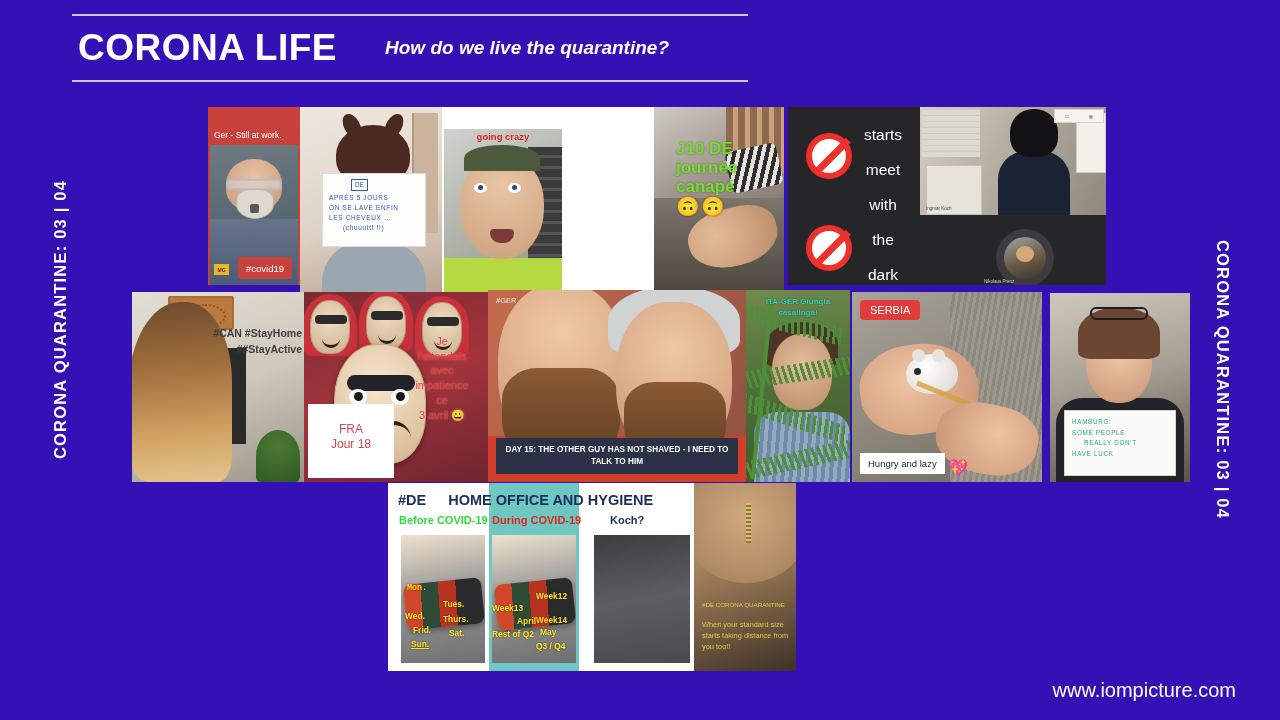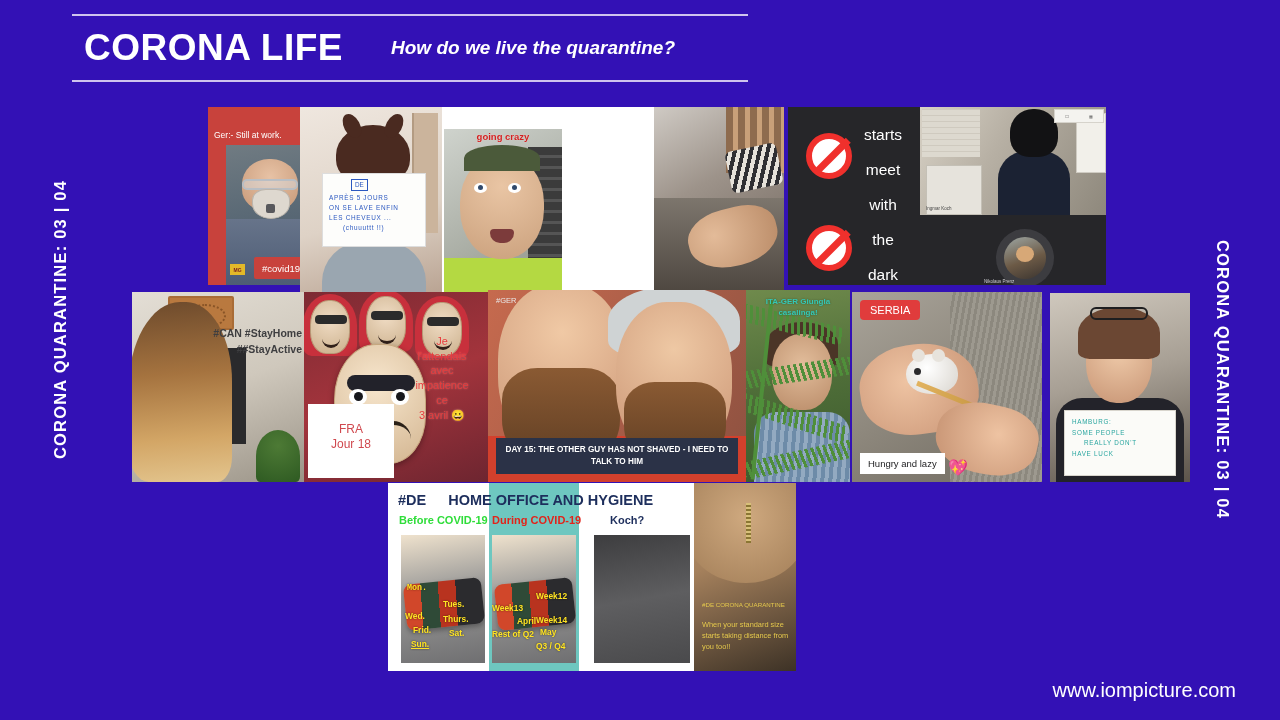--- a/index.html
+++ b/index.html
@@ -11,21 +11,21 @@
   body { background: #3311b5; position: relative; }
 
   
   #header {
     position: absolute; left: 72px; top: 14px; width: 676px; height: 68px;
     border-top: 2px solid #cfc4ee; border-bottom: 2px solid #cfc4ee;
     display: flex; align-items: center;
   }
   #title {
     color: #ffffff; font-size: 37px; font-weight: bold;
-    letter-spacing: 0.5px; margin-left: 12px; white-space: nowrap;
+    letter-spacing: 0.5px; margin-left: 6px; white-space: nowrap;
   }
   #subtitle {
     color: #ffffff; font-size: 19px; font-style: italic; font-weight: bold;
     margin-left: 48px; white-space: nowrap;
   }
 
   
   .side-label {
     position: absolute; color: #ffffff; font-size: 16.5px; font-weight: bold;
     letter-spacing: 1.2px; white-space: nowrap;
@@ -68,21 +68,20 @@
 
   
   #t-work .banner {
     position: absolute; left: 0; top: 0; width: 100%; height: 38px;
     background: #c8423c; color: #fff; font-size: 8.5px;
     display: flex; align-items: flex-end; padding: 0 0 5px 6px;
   }
   #t-work .photo {
     position: absolute; left: 2px; top: 38px; width: 88px; height: 140px;
     background: linear-gradient(170deg,#707b82 0%,#5b6a76 45%,#46566a 100%);
-    margin-left: 16px;
   }
   #t-work .face {
     position: absolute; left: 16px; top: 14px; width: 56px; height: 52px;
     border-radius: 48% 48% 42% 42%;
     background: radial-gradient(circle at 50% 35%, #e7c2a5, #c79877);
   }
   #t-work .goggles {
     position: absolute; left: 16px; top: 34px; width: 56px; height: 11px;
     border: 2px solid #b9bec4; border-radius: 5px; background: rgba(215,225,232,.45);
   }
@@ -646,20 +645,26 @@
     <div class="cap">going crazy</div>
   </div>
 </div>
 
 <div class="tile" id="t-canape">
   <div class="bg"></div>
   <div class="shelf"></div>
   <div class="pillow"></div>
   <div class="sofa"></div>
   <div class="arm"></div>
+  <div class="gtext">
+    <div>J10  DE</div>
+    <div>journée</div>
+    <div>canapé</div>
+    <div class="emo">🙃🙃</div>
+  </div>
 </div>
 
 <div class="tile" id="t-meet">
   <div class="left">
     <div class="ban a"></div>
     <div class="ban b"></div>
   </div>
   <div class="words">
     <div>starts</div>
     <div>meet</div>

